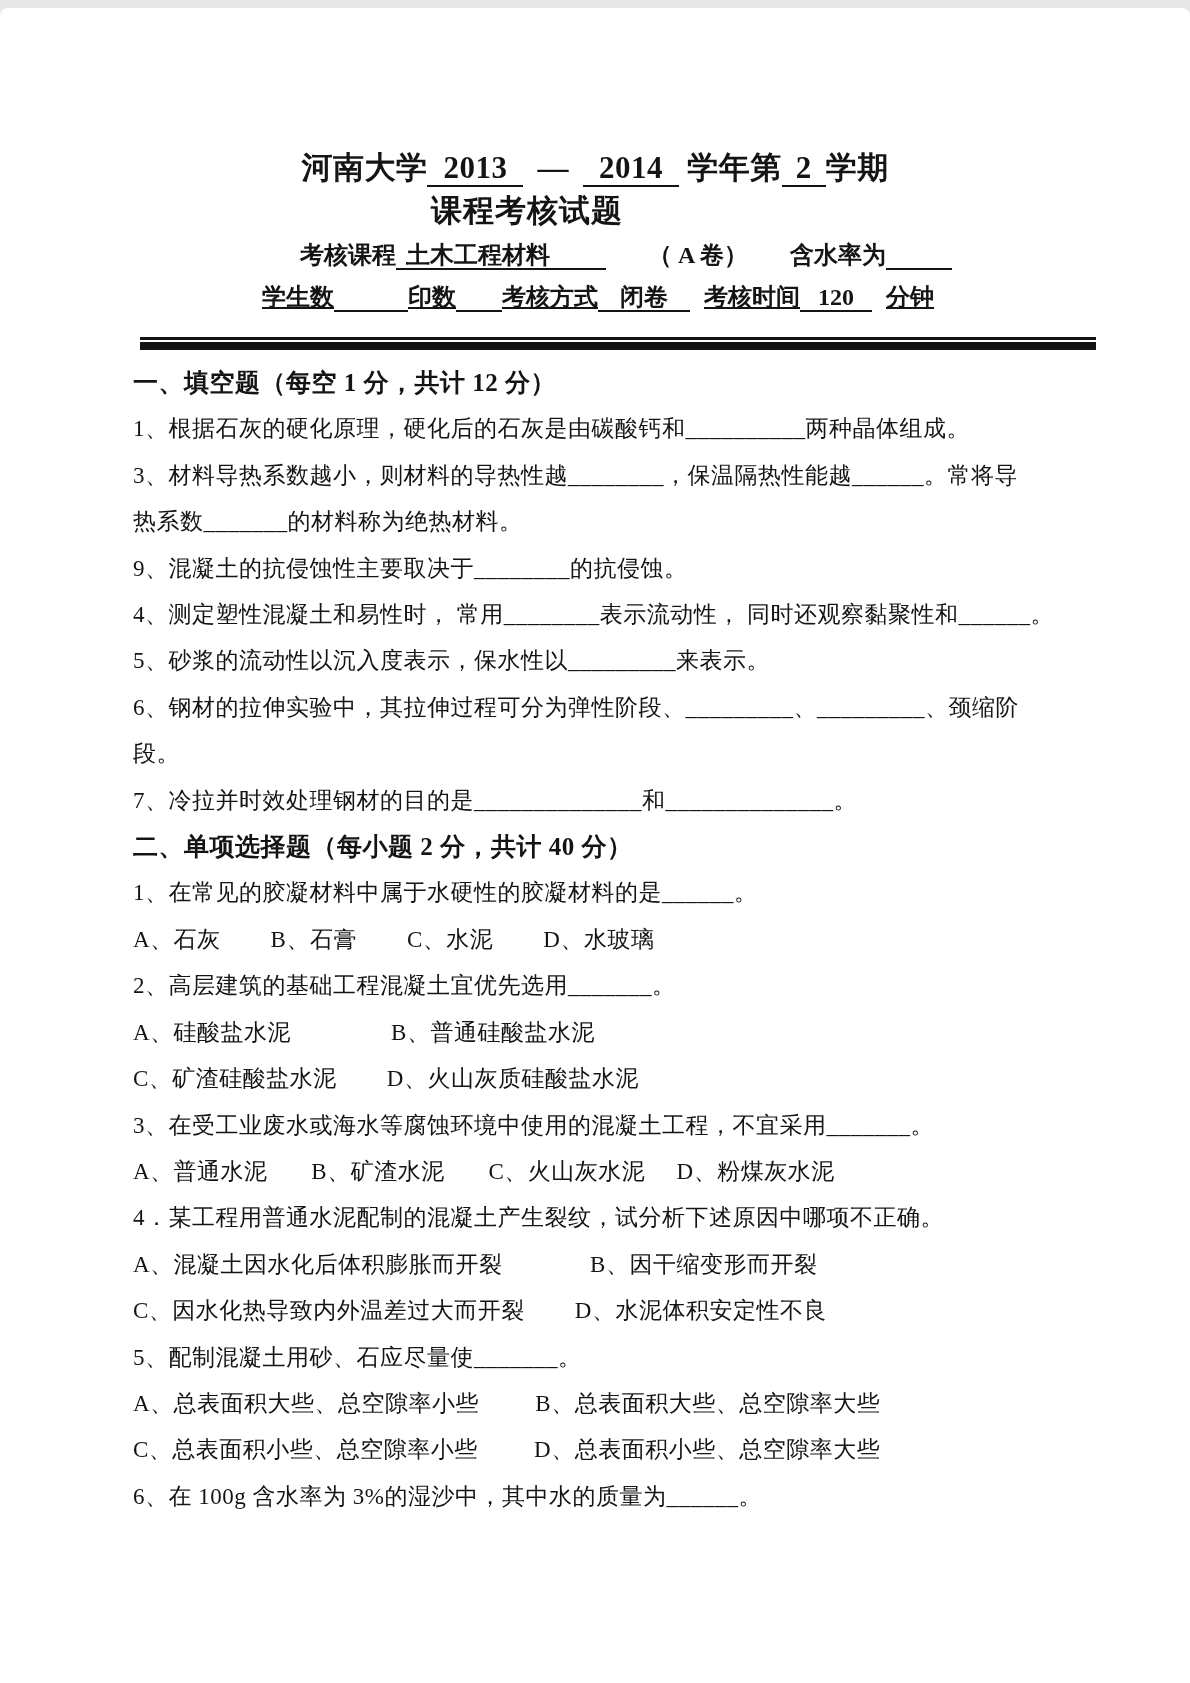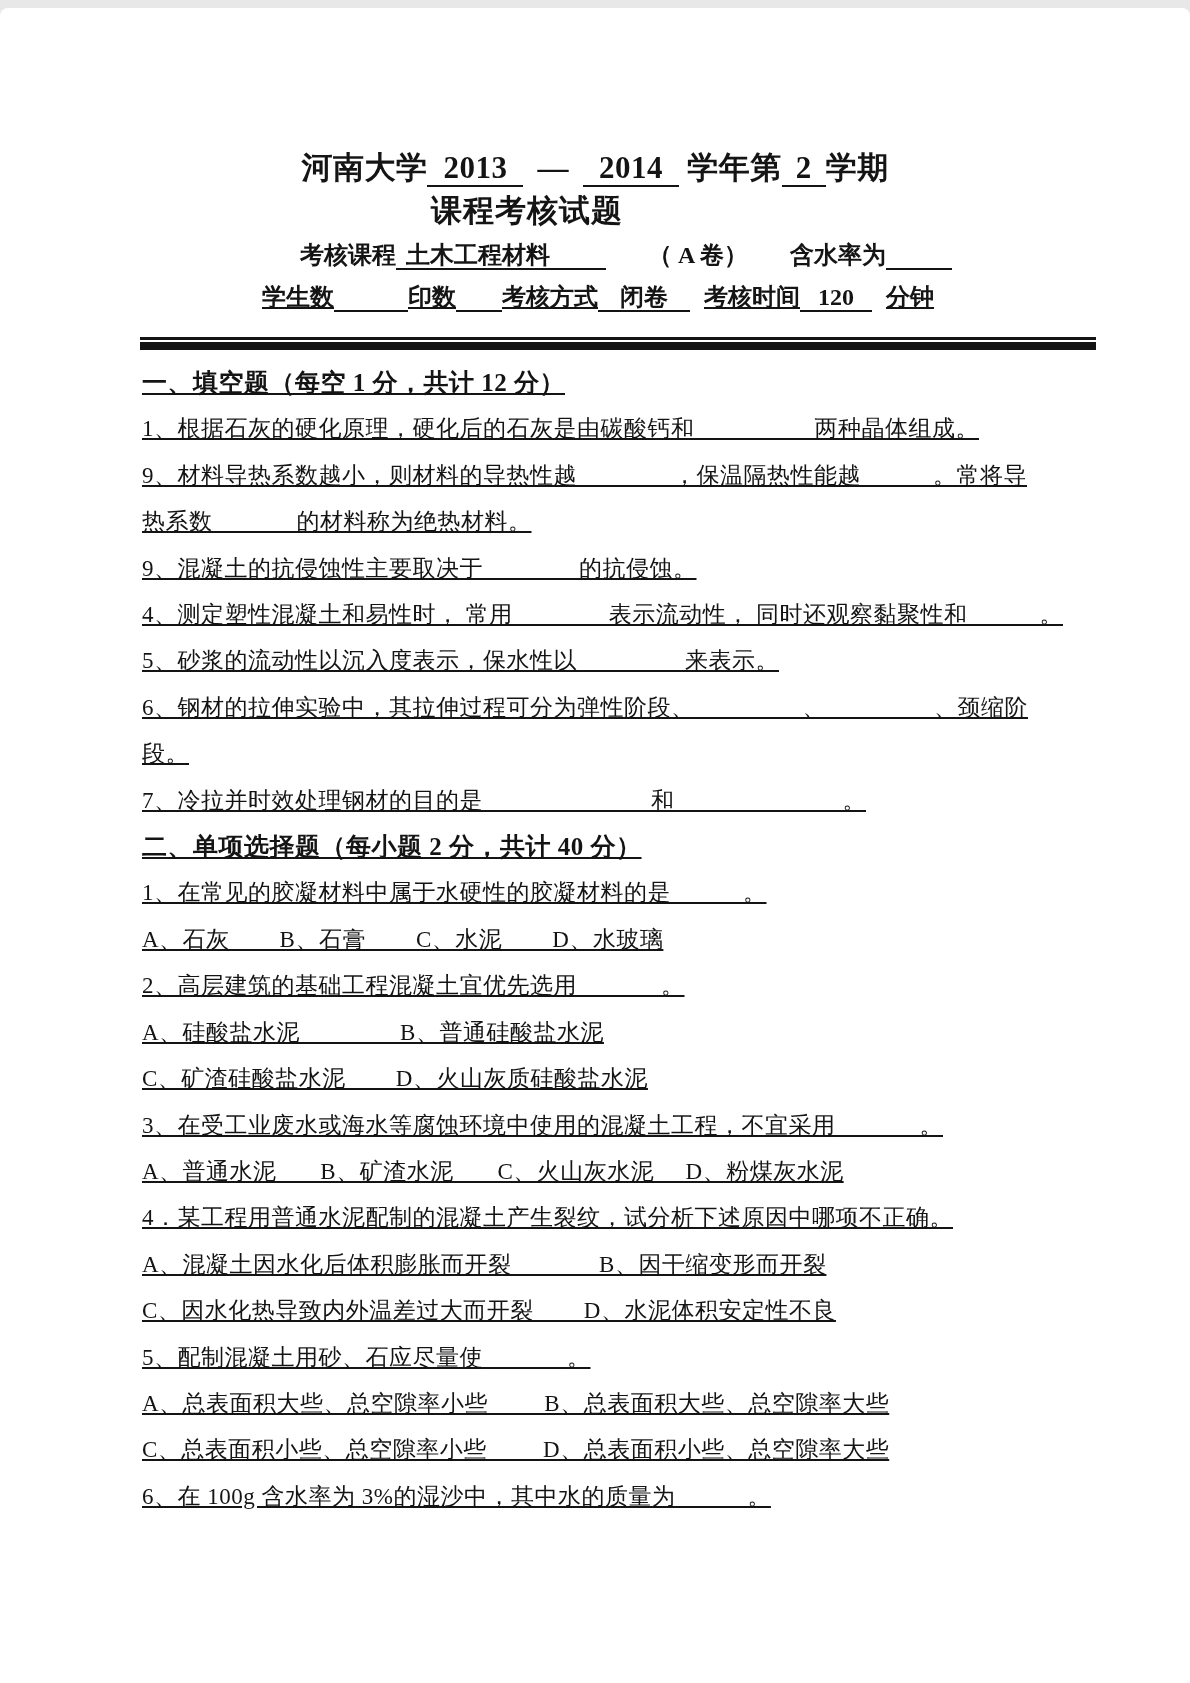--- a/index.html
+++ b/index.html
@@ -47,23 +47,22 @@
   .u-students { min-width: 74px; }
   .u-copies   { min-width: 46px; }
   .u-method   { min-width: 92px; }
   .u-duration { min-width: 72px; }
   .gap-md { margin-left: 42px; }
   .gap-sm { margin-left: 14px; }
   .rule { position: absolute; top: 329px; left: 140px; width: 956px; }
   .rule-thin  { height: 3px; background: #141414; }
   .rule-thick { height: 8px; background: #141414; margin-top: 1.5px; }
   .doc-body {
-    position: absolute; top: 352px; left: 142px; width: 940px;
+    position: absolute; top: 352px; left: 133px; width: 940px;
     font-size: 23px;
-    text-decoration: underline;
   }
   .sec-heading {
     font-size: 25px; font-weight: bold;
     line-height: 46.4px; min-height: 46.4px;
     white-space: pre-wrap; letter-spacing: 0.5px;
   }
   .line {
     line-height: 46.4px; min-height: 46.4px;
     white-space: pre-wrap; letter-spacing: 0.5px;
   }
@@ -83,21 +82,21 @@
 
   <div class="rule">
     <div class="rule-thin"></div>
     <div class="rule-thick"></div>
   </div>
 
   <div class="doc-body">
 
     <div class="sec-heading">一、填空题（每空 1 分，共计 12 分）</div>
     <div class="line">1、根据石灰的硬化原理，硬化后的石灰是由碳酸钙和__________两种晶体组成。</div>
-    <div class="line">9、材料导热系数越小，则材料的导热性越________，保温隔热性能越______。常将导</div>
+    <div class="line">3、材料导热系数越小，则材料的导热性越________，保温隔热性能越______。常将导</div>
     <div class="line">热系数_______的材料称为绝热材料。</div>
     <div class="line">9、混凝土的抗侵蚀性主要取决于________的抗侵蚀。</div>
     <div class="line">4、测定塑性混凝土和易性时， 常用________表示流动性， 同时还观察黏聚性和______。</div>
     <div class="line">5、砂浆的流动性以沉入度表示，保水性以_________来表示。</div>
     <div class="line">6、钢材的拉伸实验中，其拉伸过程可分为弹性阶段、_________、_________、颈缩阶</div>
     <div class="line">段。</div>
     <div class="line">7、冷拉并时效处理钢材的目的是______________和______________。</div>
 
     <div class="sec-heading">二、单项选择题（每小题 2 分，共计 40 分）</div>
     <div class="line">1、在常见的胶凝材料中属于水硬性的胶凝材料的是______。</div>

